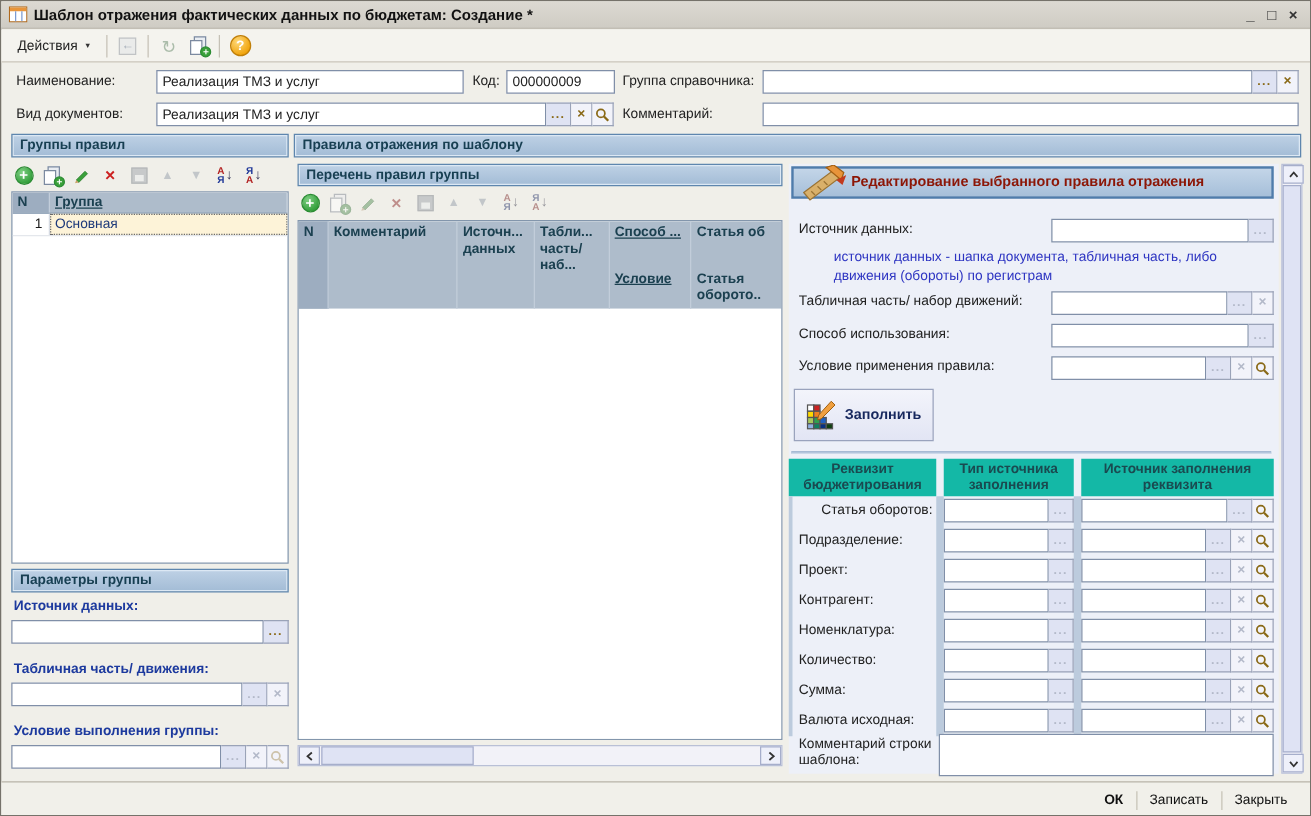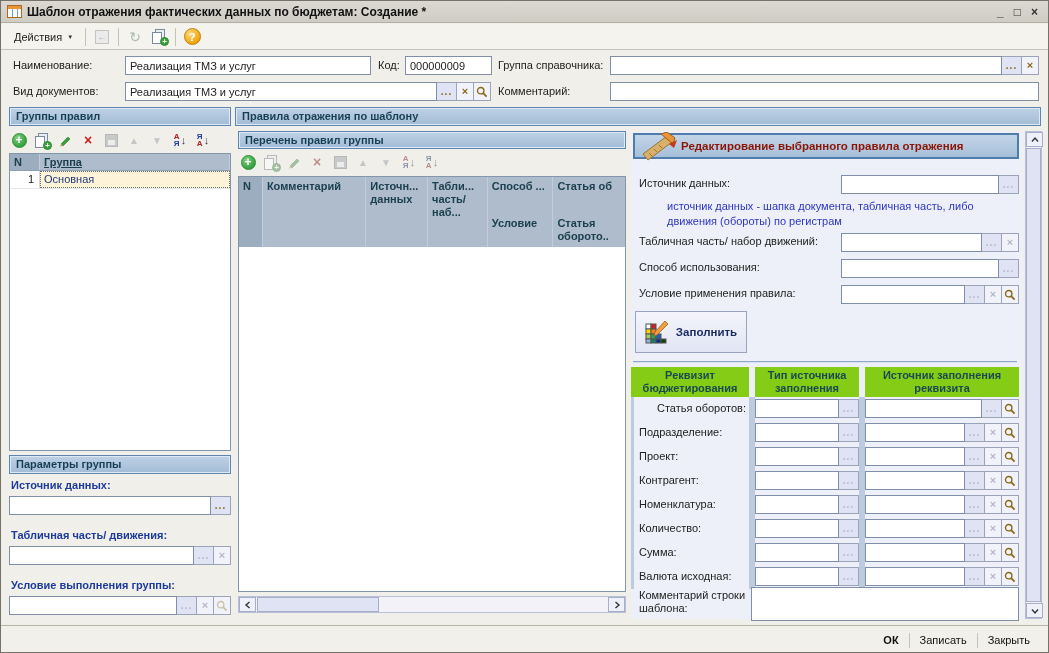--- a/index.html
+++ b/index.html
@@ -64,21 +64,21 @@
   
   .list-panel { position:absolute; left:3px; top:24px; width:388px; height:482px; }
   .list-hdr { position:absolute; left:0; top:0; width:388px; height:18px; line-height:16px; }
   .list-tb { left:2px; top:21px; width:386px; }
   .list-tbl { left:0; top:45px; width:388px; height:416px; }
   .list-hrow { display:flex; background:#aebccb; height:70px; }
   .list-hcell { font-weight:bold; color:#1b4050; padding:3px 4px; border-right:1px solid #c2cdda; line-height:13px; overflow:hidden; }
   .list-hcell .gap { display:block; margin-top:24px; }
   .list-hcell span { display:block; }
   .lc0 { width:24px; background:#9dadc0; }
-  .lc1 { width:104px; } .lc2 { width:62px; } .lc3 { width:60px; } .lc4 { width:66px; } .lc5 { width:72px; border-right:none; }
+  .lc1 { width:104px; } .lc2 { width:62px; } .lc3 { width:60px; } .lc4 { width:66px;text-decoration:underline; } .lc5 { width:72px; border-right:none; }
   .list-body { background:#fff; height:346px; }
 
   
   .hscroll { position:absolute; left:0; top:465px; width:388px; height:17px; display:flex; border:1px solid #b9c0d6; background:#f2f2f8; }
   .sb-btn { width:17px; height:15px; background:#eef0fa; border:1px solid #a6aecb; display:flex; align-items:center; justify-content:center; flex:none; }
   .hscroll .thumb { width:122px; height:15px; background:#dfe3f4; border:1px solid #a6aecb; margin-left:1px; }
   .hscroll .spacer { flex:1; }
   .vscroll { position:absolute; left:790px; top:24px; width:17px; height:488px; border:1px solid #b9c0d6; background:#f2f2f8; display:flex; flex-direction:column; }
   .vscroll .thumb { flex:1; background:#dfe3f4; border:1px solid #a6aecb; margin:1px 0; }
 
@@ -87,21 +87,21 @@
   .ed-hdr { position:absolute; left:2px; top:2px; width:386px; height:26px; background:linear-gradient(#c3d5e8,#a6bfd9); border:2px solid #4f7cab; display:flex; align-items:center; padding-left:46px; font-weight:bold; font-size:11.5px; color:#8c1606; }
   .ed-hdr-icon { position:absolute; left:6px; top:-3px; width:36px; height:30px; }
   .ed-label { position:absolute; left:8px; white-space:nowrap; color:#222; }
   .ed-hint { position:absolute; left:36px; top:68px; width:348px; color:#2e35c2; line-height:15px; }
 
   .fill-btn { position:absolute; left:4px; top:180px; width:112px; height:42px; background:linear-gradient(#f3f4fb,#e2e5f4); border:1px solid #9aa3bd; display:flex; align-items:center; justify-content:center; gap:7px; }
   .fill-btn .lbl { font-weight:bold; color:#17285e; font-size:11.5px; }
   .ed-sep { position:absolute; left:2px; top:230px; width:384px; height:2px; background:#8fa8c8; border-bottom:1px solid #d8e2ef; }
 
   .ed-thead { position:absolute; left:0; top:236px; width:388px; height:30px; display:flex; }
-  .ed-thcell { background:#84cc16; font-weight:bold; color:#1a4a50; text-align:center; line-height:13px; padding-top:2px; height:100%; }
+  .ed-thcell { background:#14b8a6; font-weight:bold; color:#1a4a50; text-align:center; line-height:13px; padding-top:2px; height:100%; }
   .ed-th0 { width:118px; } .ed-th1 { width:104px; margin-left:6px; } .ed-th2 { width:154px; margin-left:6px; }
   .strip { position:absolute; width:6px; top:266px; height:192px; background:#bccbdd; }
   .stripA { left:118px; } .stripB { left:228px; }
   .lstrip { left:0; width:3px; }
 
   .erow-label { position:absolute; left:8px; white-space:nowrap; }
   .erow-type { left:124px; width:104px; }
   .erow-src { left:234px; width:154px; }
   .ed-comment-label { position:absolute; left:8px; top:458px; width:112px; line-height:13px; }
   .ed-comment { position:absolute; left:120px; top:456px; width:268px; height:34px; border:1px solid #808fa8; background:#fff; resize:none; font-family:inherit; font-size:11px; }

